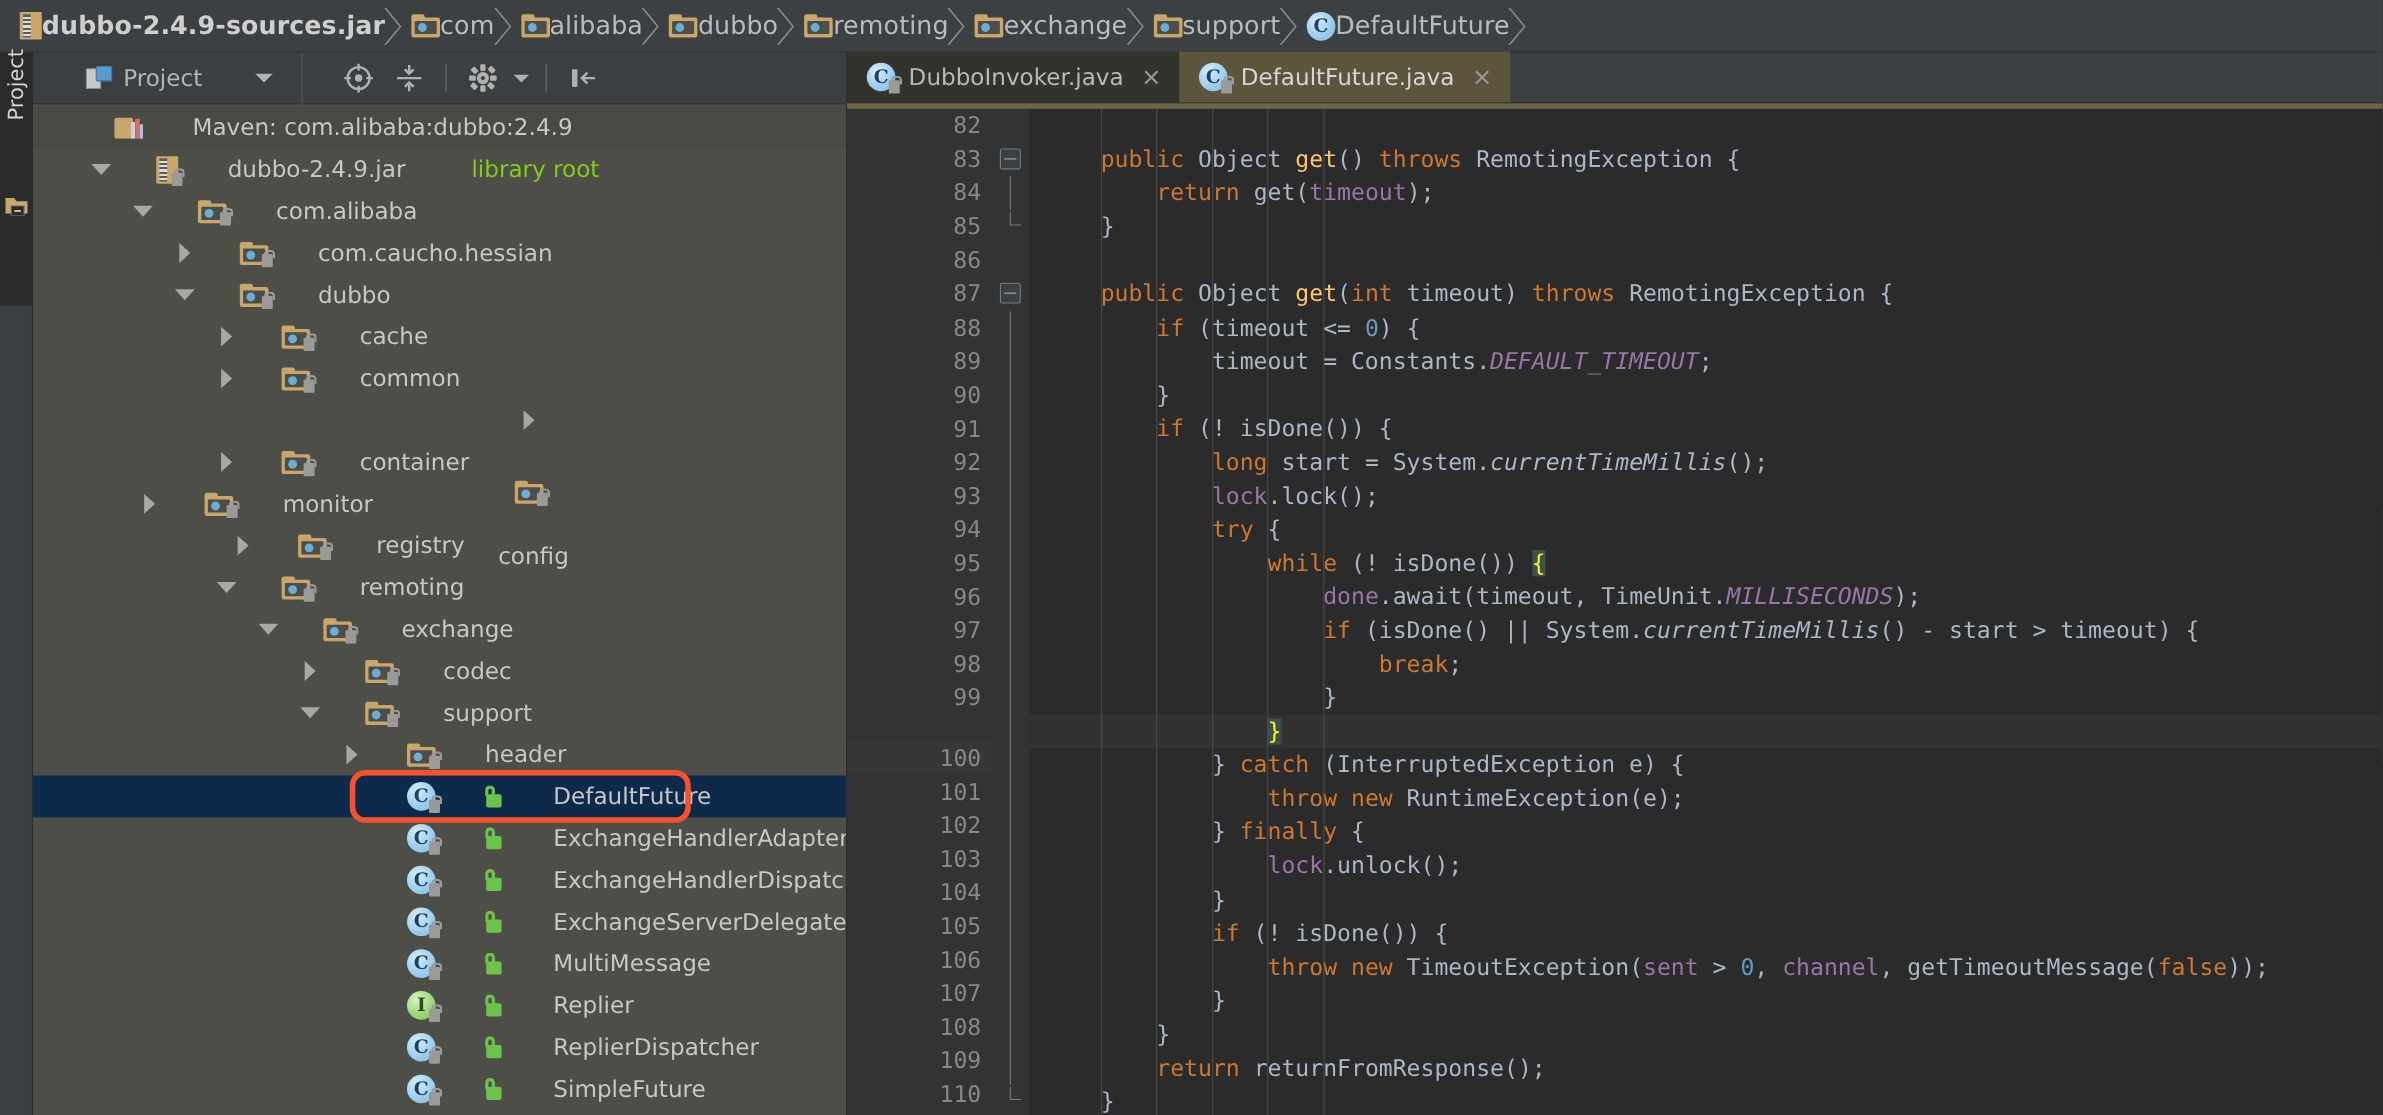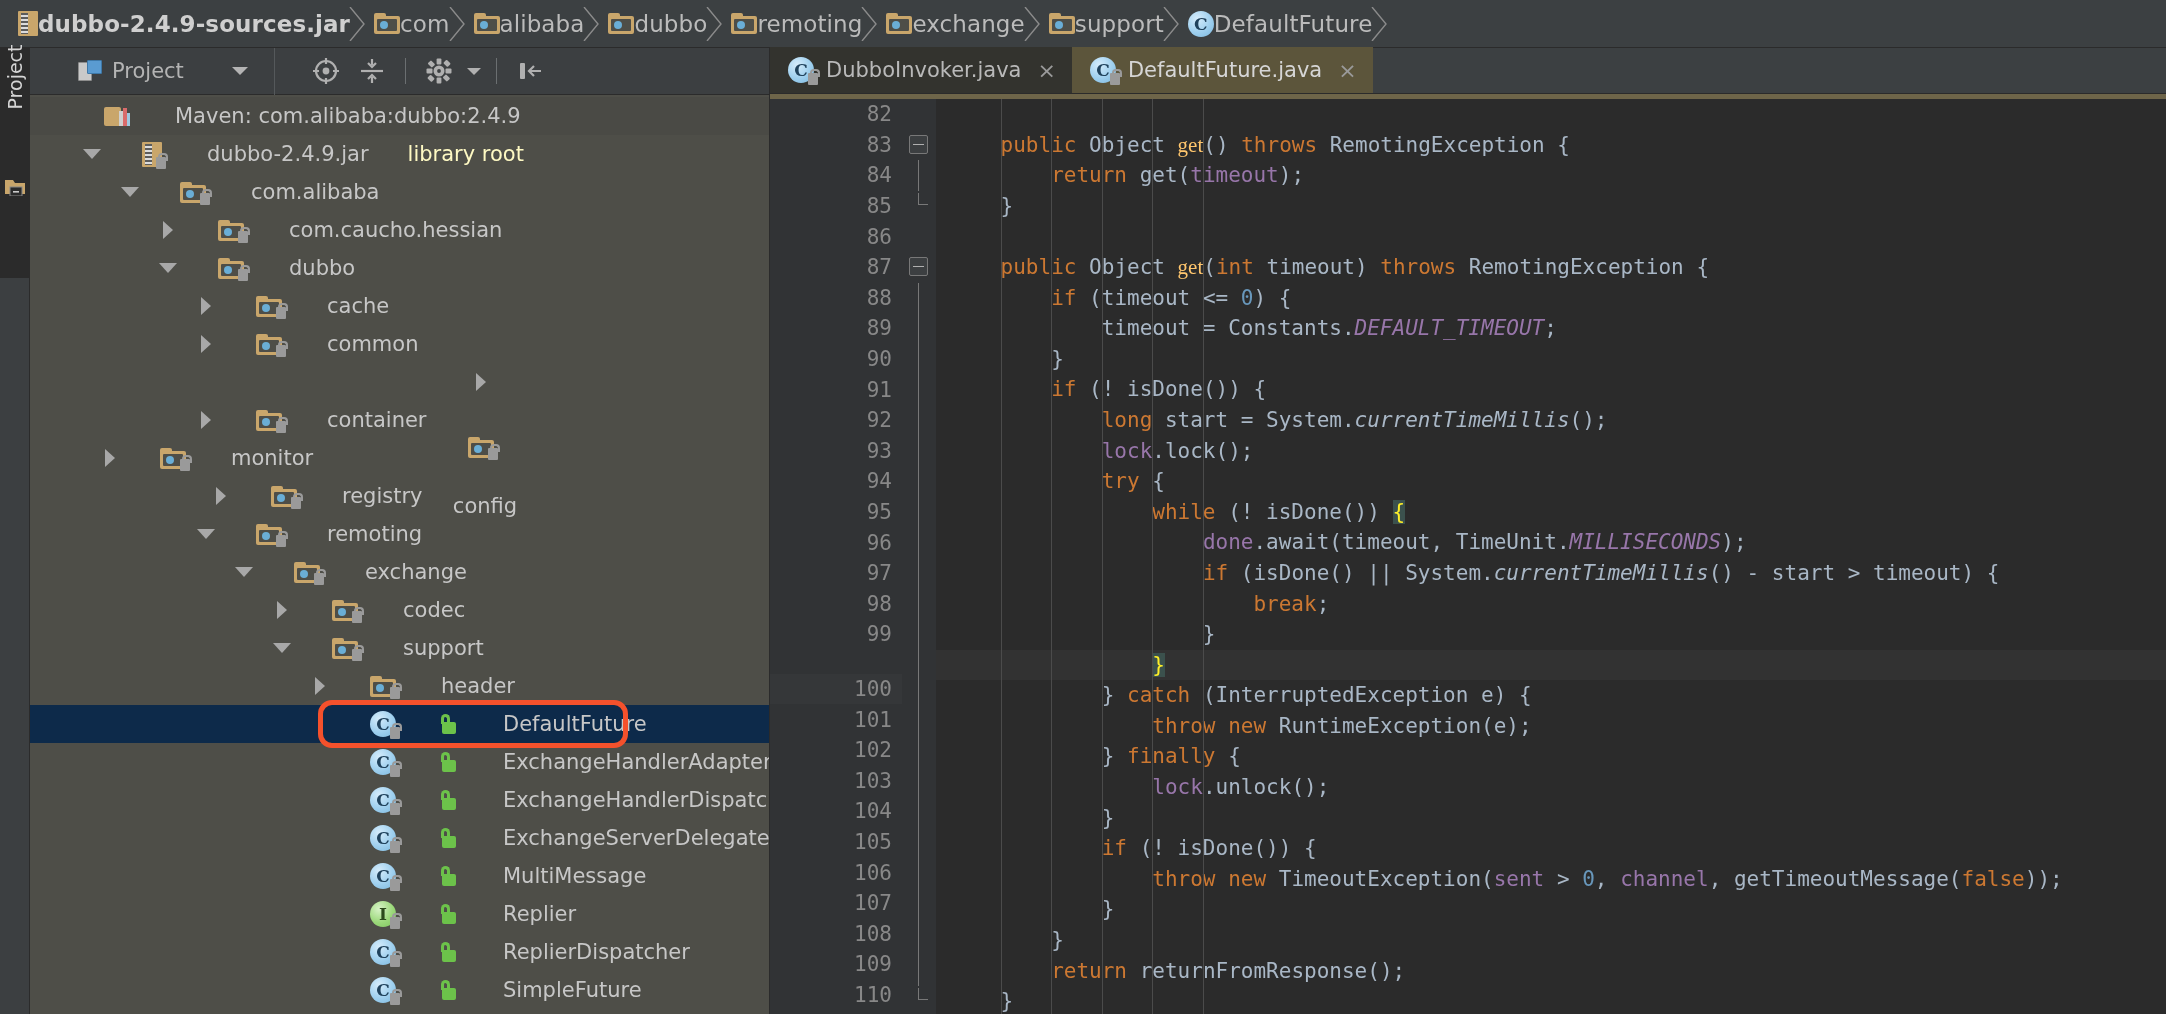--- a/index.html
+++ b/index.html
@@ -164,21 +164,21 @@
     content:""; width:0;height:0;
     border-left:9px solid transparent;border-right:9px solid transparent;
     border-top:10px solid #a8a8a8;
   }
   .twist.closed::before {
     content:""; width:0;height:0;
     border-top:9px solid transparent;border-bottom:9px solid transparent;
     border-left:10px solid #a8a8a8;
   }
   .tlabel { margin-left: 9px; }
-  .tlabel.dim { color: #fef9c3; margin-left: 3px; }
+  .tlabel.dim { color: #84cc16; margin-left: 24px; }
   .lock-badge {
     width:10px;height:12px;position:absolute;right:-4px;bottom:-2px;
     background:#9a9a9a; border-radius:1px; z-index:3;
   }
   .lock-badge::before{
     content:"";position:absolute;left:2px;top:-4px;width:6px;height:6px;
     border:2px solid #9a9a9a;border-bottom:none;border-radius:4px 4px 0 0;
   }
   .ico-wrap { position: relative; flex:0 0 auto; display:flex; }
   .glock {
@@ -282,21 +282,21 @@
   }
   .cline {
     height: 30.6px; line-height: 30.6px; white-space: pre;
     padding-left: 14px; color:#a9b7c6;
   }
   .cline.curline { background:#323232; }
   .indent-guide {
     position:absolute; top:0; width:1px; background:#4b4b4b;
   }
   .kw { color:#cc7832; }
-  .mth{ color:#ffc66d;font-family:Liberation Serif, serif; }
+  .mth{ color:#ffc66d; }
   .fld{ color:#9876aa; }
   .sfld{ color:#9876aa; font-style:italic; }
   .smth{ color:#a9b7c6; font-style:italic; }
   .num{ color:#6897bb; }
   .txt{ color:#a9b7c6; }
   .brace-hl{ background:#3b514d; color:#ffef28; }
 
   
   #annot-box {
     position: absolute;
@@ -560,21 +560,21 @@
           <span class="twist closed"></span>
           <span class="ico-wrap">
             <span class="ico-folder">
               <span class="inner"></span>
               <span class="dot"></span>
             </span>
             <span class="lock-badge"></span>
           </span>
           <span class="tlabel">container</span>
         </div>
-        <div class="trow" style="padding-left: 66px;">
+        <div class="trow" style="padding-left: 92px;">
           <span class="twist closed"></span>
           <span class="ico-wrap">
             <span class="ico-folder">
               <span class="inner"></span>
               <span class="dot"></span>
             </span>
             <span class="lock-badge"></span>
           </span>
           <span class="tlabel">monitor</span>
         </div>

